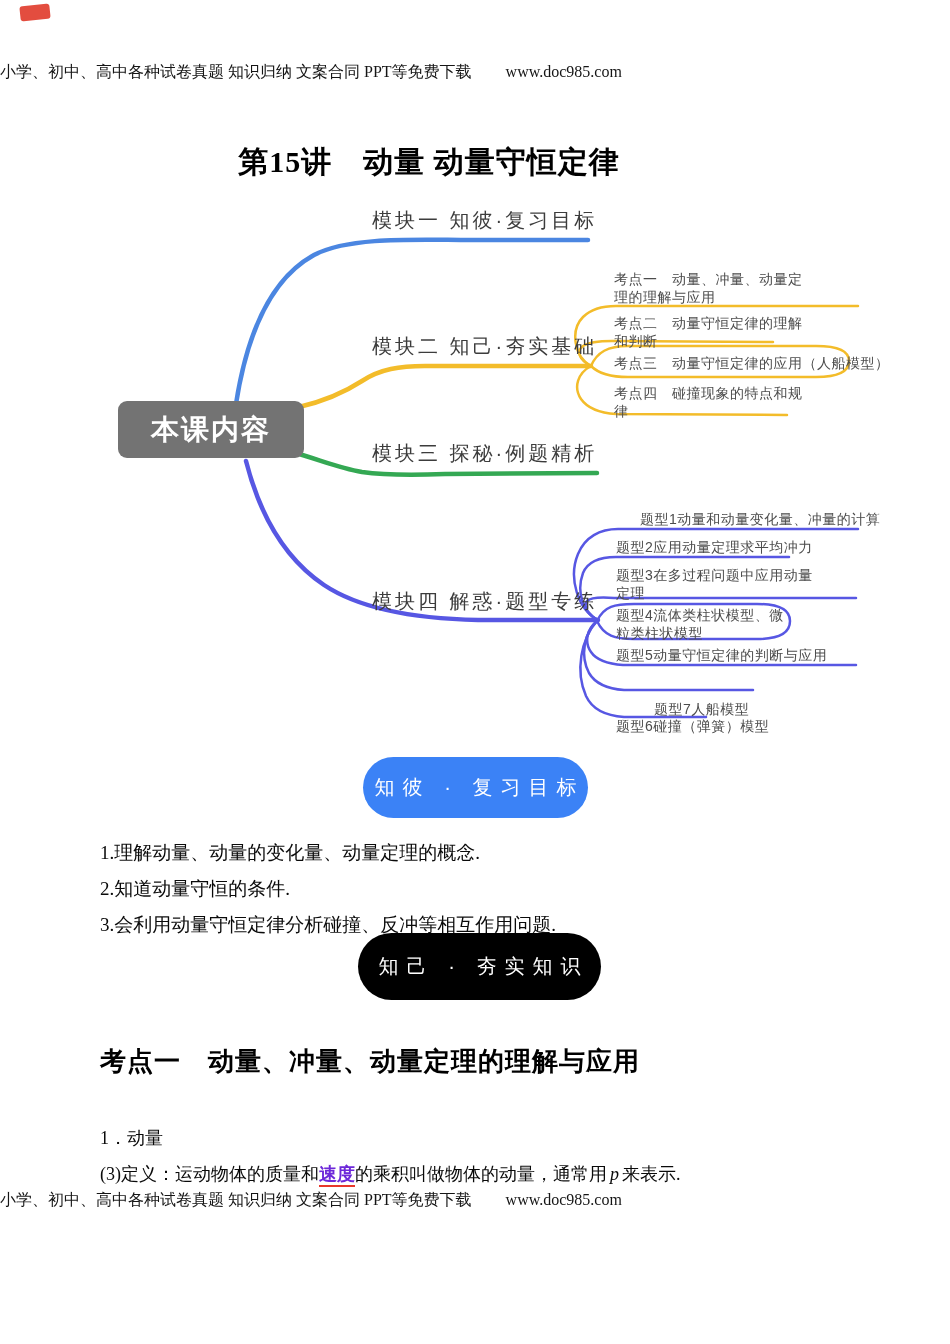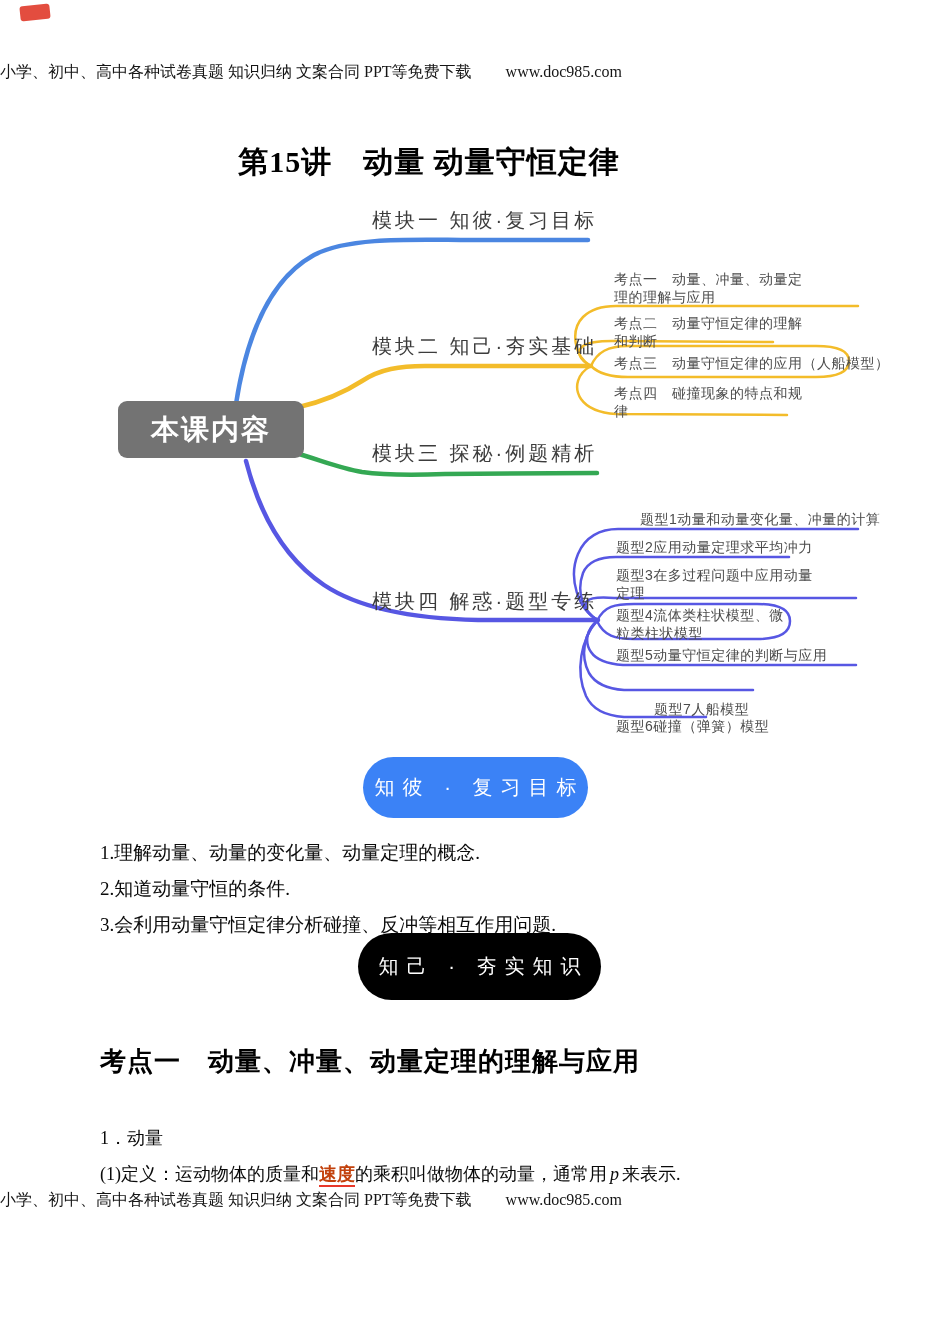--- a/index.html
+++ b/index.html
@@ -104,19 +104,19 @@
 <div class="abs body-line serif" style="top:876px;">2.知道动量守恒的条件.</div>
 <div class="abs body-line serif" style="top:912px;">3.会利用动量守恒定律分析碰撞、反冲等相互作用问题.</div>
 
 <div class="abs badge badge-green" style="background-color: #000000;">知己 · 夯实知识</div>
 
 <div class="abs section-heading" style="top:1044px;">考点一　动量、冲量、动量定理的理解与应用</div>
 
 <div class="abs kai serif" style="left:100px;top:1126px;">1．动量</div>
 
 <div class="abs kai serif" style="left:100px;top:1162px;">
-  <span>(1)定义：运动物体的质量和</span><span class="hl" style="color: #c2410c; border-bottom-color: rgb(232, 55, 42);">速度</span><span>的乘积叫做物体的动量，通常用</span><span class="psym">p</span><span>来表示.</span>
+  <span>(3)定义：运动物体的质量和</span><span class="hl" style="color: #6d28d9; border-bottom-color: rgb(232, 55, 42);">速度</span><span>的乘积叫做物体的动量，通常用</span><span class="psym">p</span><span>来表示.</span>
 </div>
 
 <div class="abs runline serif" style="top:1190px;">
   <span>小学、初中、高中各种试卷真题 知识归纳 文案合同 PPT等免费下载</span>
   <span class="url">www.doc985.com</span>
 </div>
 
 </body></html>

